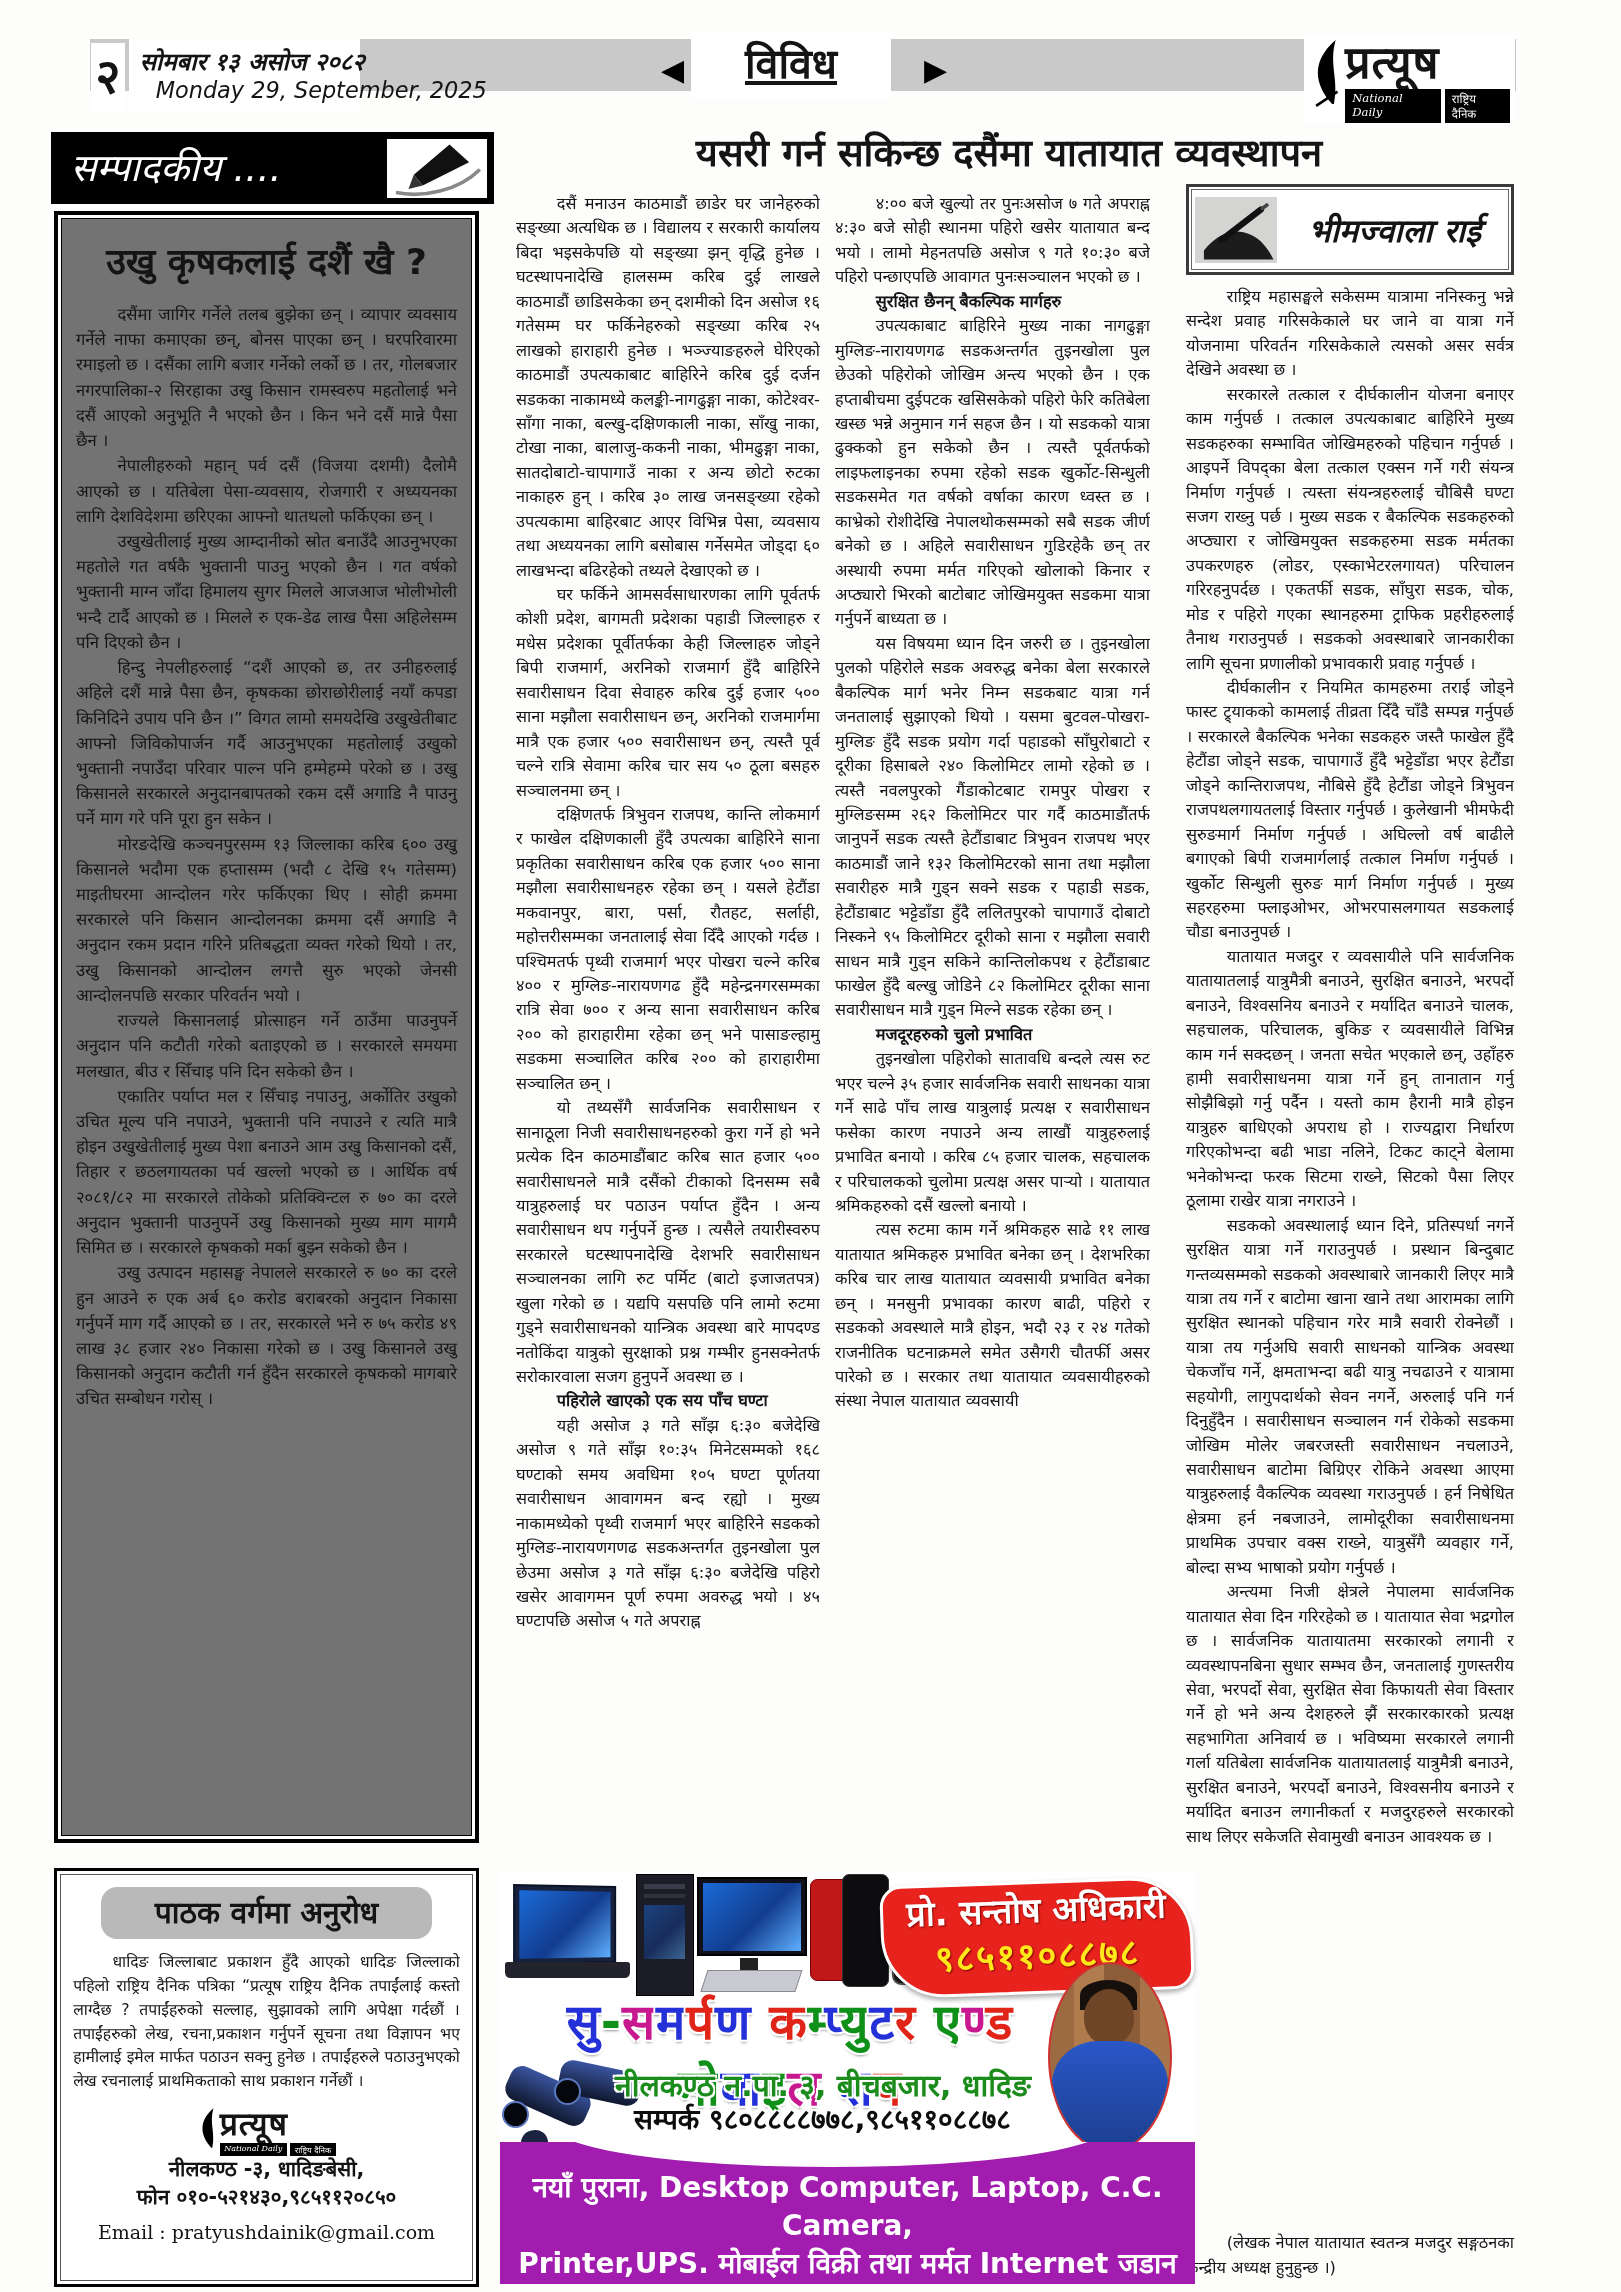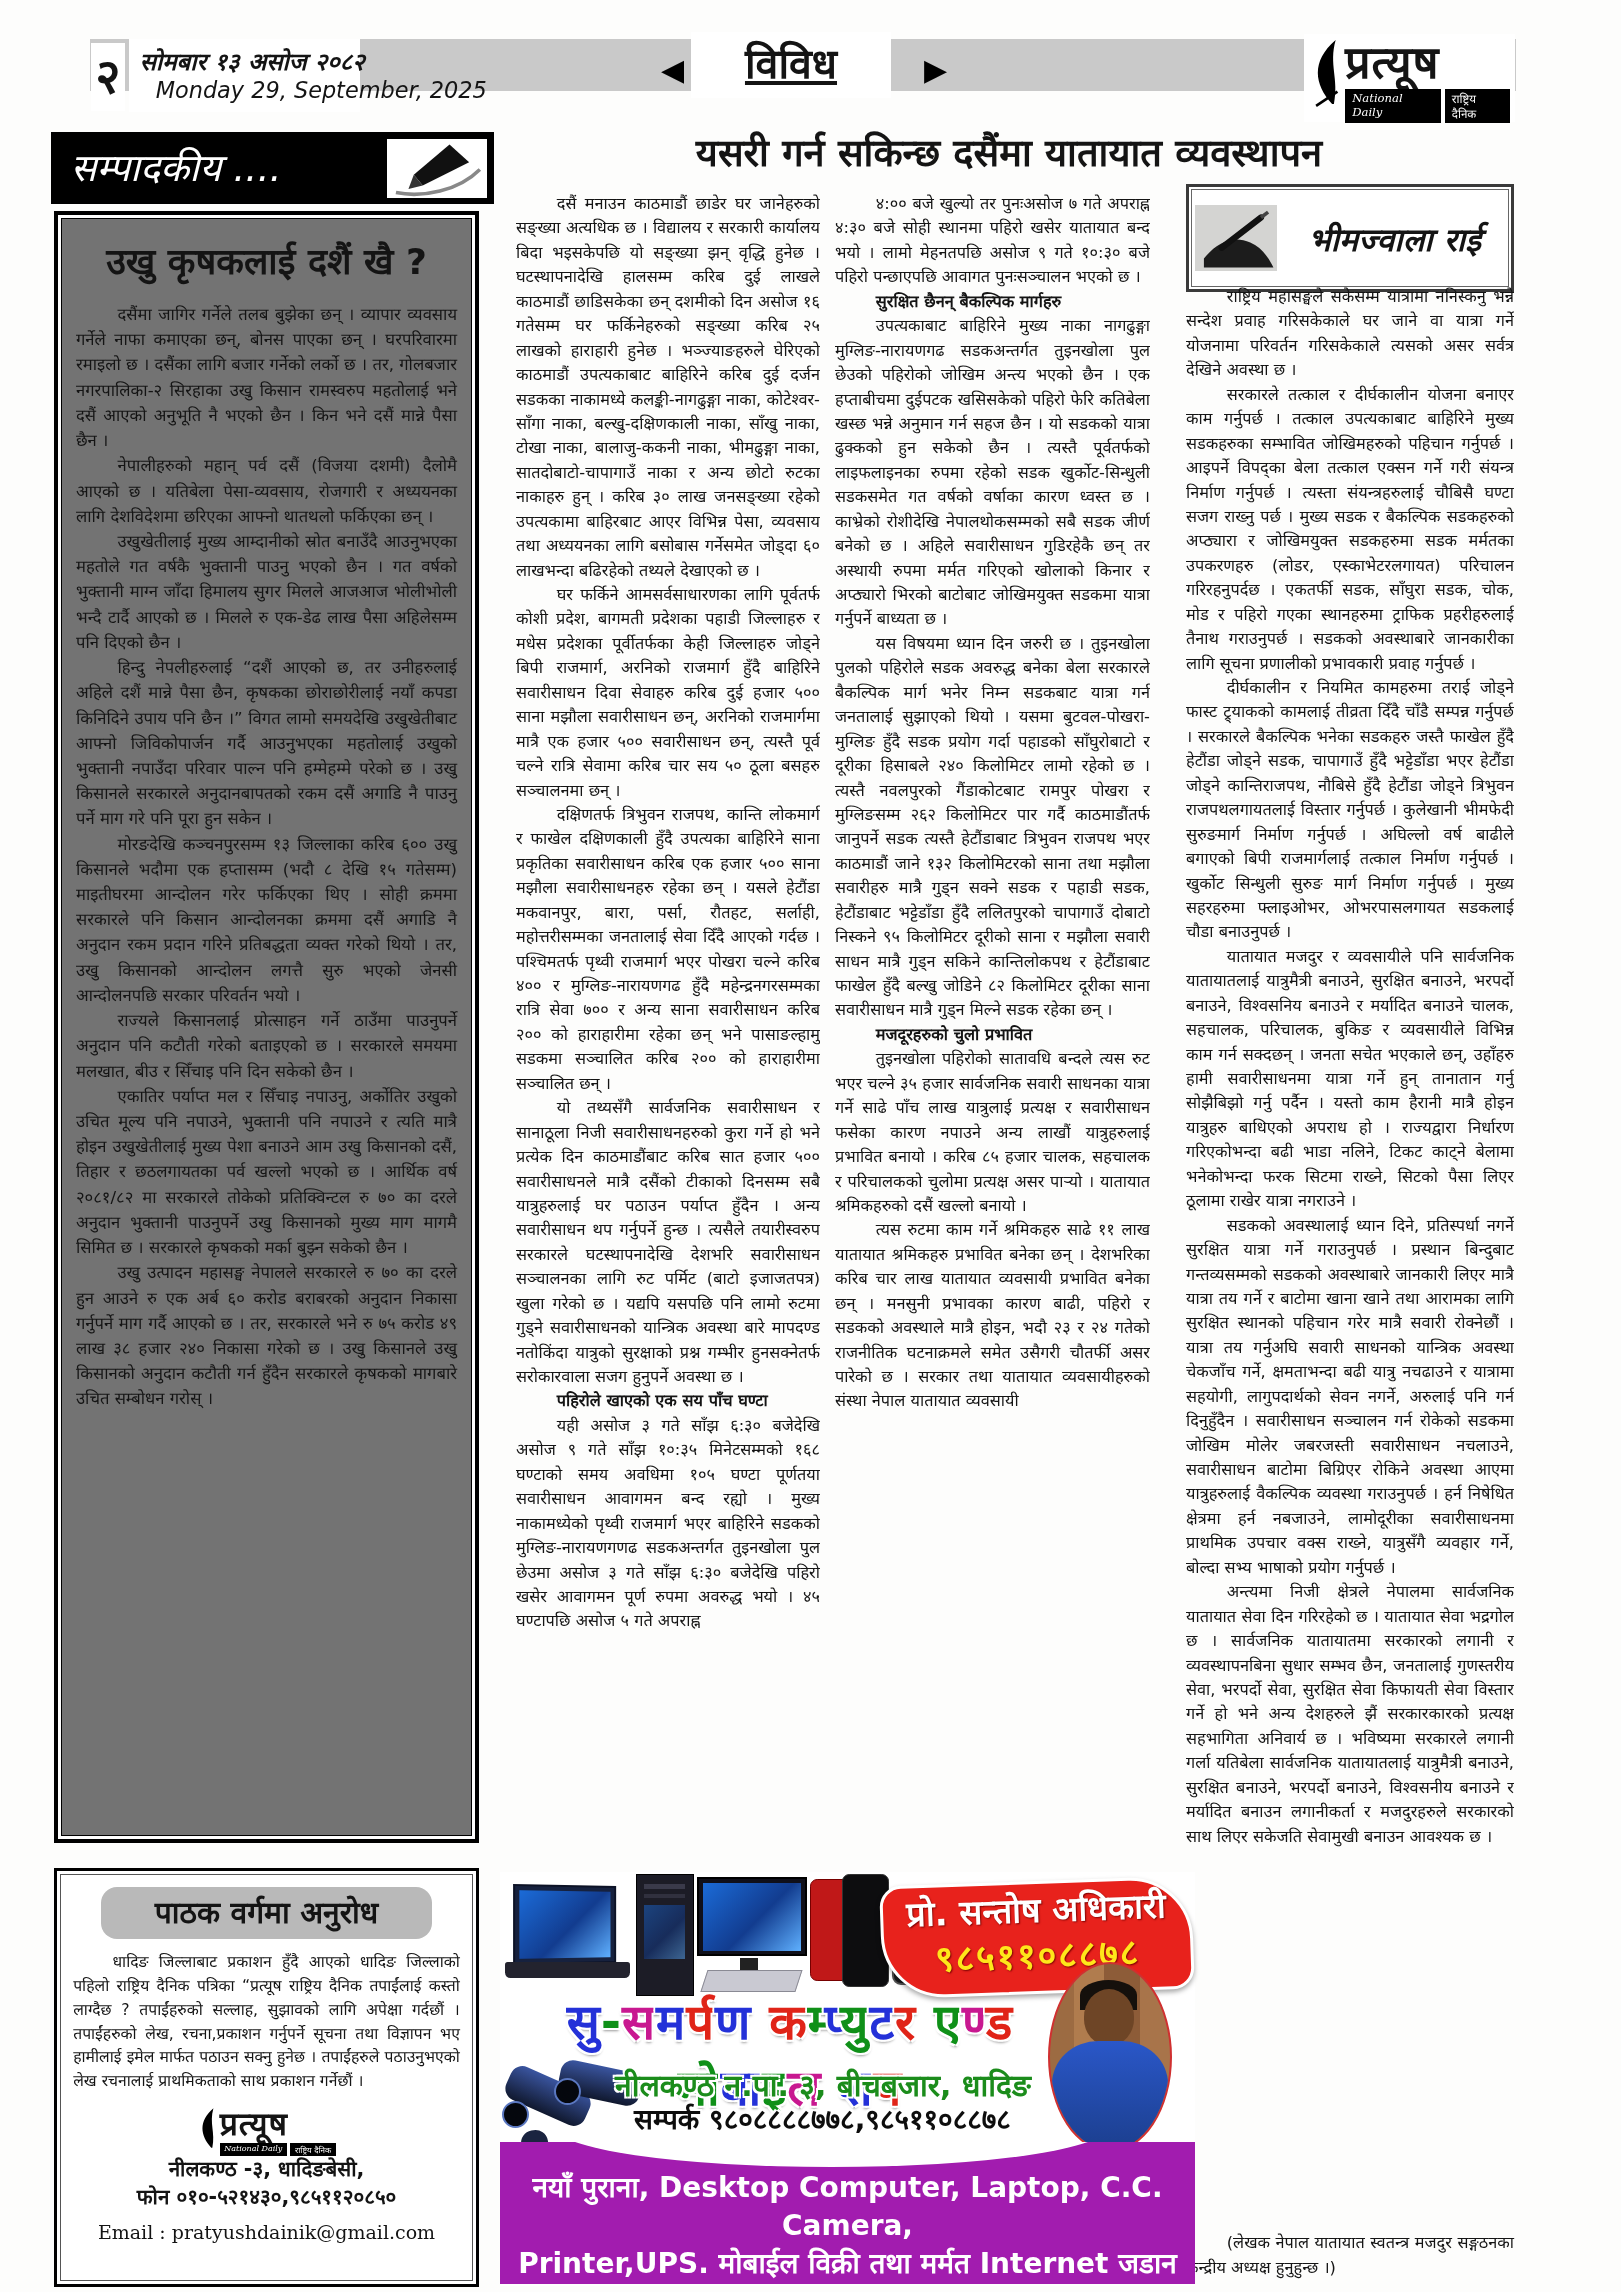--- a/index.html
+++ b/index.html
@@ -176,21 +176,21 @@
   <div class="abs ncol" style="left:835px;top:192px;width:315px;height:1668px;">
       <p class="bpara">४:०० बजे खुल्यो तर पुनःअसोज ७ गते अपराह्न ४:३० बजे सोही स्थानमा पहिरो खसेर यातायात बन्द भयो । लामो मेहनतपछि असोज ९ गते १०:३० बजे पहिरो पन्छाएपछि आवागत पुनःसञ्चालन भएको छ ।</p>
       <div class="subhead">सुरक्षित छैनन् बैकल्पिक मार्गहरु</div>
       <p class="bpara">उपत्यकाबाट बाहिरिने मुख्य नाका नागढुङ्गा मुग्लिङ-नारायणगढ सडकअन्तर्गत तुइनखोला पुल छेउको पहिरोको जोखिम अन्त्य भएको छैन । एक हप्ताबीचमा दुईपटक खसिसकेको पहिरो फेरि कतिबेला खस्छ भन्ने अनुमान गर्न सहज छैन । यो सडकको यात्रा ढुक्कको हुन सकेको छैन । त्यस्तै पूर्वतर्फको लाइफलाइनका रुपमा रहेको सडक खुर्कोट-सिन्धुली सडकसमेत गत वर्षको वर्षाका कारण ध्वस्त छ । काभ्रेको रोशीदेखि नेपालथोकसम्मको सबै सडक जीर्ण बनेको छ । अहिले सवारीसाधन गुडिरहेकै छन् तर अस्थायी रुपमा मर्मत गरिएको खोलाको किनार र अप्ठ्यारो भिरको बाटोबाट जोखिमयुक्त सडकमा यात्रा गर्नुपर्ने बाध्यता छ ।</p>
       <p class="bpara">यस विषयमा ध्यान दिन जरुरी छ । तुइनखोला पुलको पहिरोले सडक अवरुद्ध बनेका बेला सरकारले बैकल्पिक मार्ग भनेर निम्न सडकबाट यात्रा गर्न जनतालाई सुझाएको थियो । यसमा बुटवल-पोखरा-मुग्लिङ हुँदै सडक प्रयोग गर्दा पहाडको साँघुरोबाटो र दूरीका हिसाबले २४० किलोमिटर लामो रहेको छ । त्यस्तै नवलपुरको गैंडाकोटबाट रामपुर पोखरा र मुग्लिङसम्म २६२ किलोमिटर पार गर्दै काठमाडौंतर्फ जानुपर्ने सडक त्यस्तै हेटौंडाबाट त्रिभुवन राजपथ भएर काठमाडौं जाने १३२ किलोमिटरको साना तथा मझौला सवारीहरु मात्रै गुड्न सक्ने सडक र पहाडी सडक, हेटौंडाबाट भट्टेडाँडा हुँदै ललितपुरको चापागाउँ दोबाटो निस्कने ९५ किलोमिटर दूरीको साना र मझौला सवारी साधन मात्रै गुड्न सकिने कान्तिलोकपथ र हेटौंडाबाट फाखेल हुँदै बल्खु जोडिने ८२ किलोमिटर दूरीका साना सवारीसाधन मात्रै गुड्न मिल्ने सडक रहेका छन् ।</p>
       <div class="subhead">मजदूरहरुको चुलो प्रभावित</div>
       <p class="bpara">तुइनखोला पहिरोको सातावधि बन्दले त्यस रुट भएर चल्ने ३५ हजार सार्वजनिक सवारी साधनका यात्रा गर्ने साढे पाँच लाख यात्रुलाई प्रत्यक्ष र सवारीसाधन फसेका कारण नपाउने अन्य लाखौं यात्रुहरुलाई प्रभावित बनायो । करिब ८५ हजार चालक, सहचालक र परिचालकको चुलोमा प्रत्यक्ष असर पार्‍यो । यातायात श्रमिकहरुको दसैं खल्लो बनायो ।</p>
       <p class="bpara">त्यस रुटमा काम गर्ने श्रमिकहरु साढे ११ लाख यातायात श्रमिकहरु प्रभावित बनेका छन् । देशभरिका करिब चार लाख यातायात व्यवसायी प्रभावित बनेका छन् । मनसुनी प्रभावका कारण बाढी, पहिरो र सडकको अवस्थाले मात्रै होइन, भदौ २३ र २४ गतेको राजनीतिक घटनाक्रमले समेत उसैगरी चौतर्फी असर पारेको छ । सरकार तथा यातायात व्यवसायीहरुको संस्था नेपाल यातायात व्यवसायी</p>
     </div>
 
-  <div class="abs author-box" style="left:1186px;top:184px;width:328px;height:108px;box-sizing:border-box;">
+  <div class="abs author-box" style="left:1186px;top:184px;width:328px;height:91px;box-sizing:border-box;">
     <div class="author-inner">
       <span class="hand-img">
         <svg width="82" height="66" viewBox="0 0 92 74">
             <rect width="92" height="74" fill="#d4d4d2"></rect>
             <path d="M10 60 C26 40 44 34 62 42 C74 47 82 58 88 70 L10 70 Z" fill="#1c1c1c"></path>
             <path d="M30 48 L74 14" stroke="#111" stroke-width="7" stroke-linecap="round"></path>
             <path d="M74 14 L82 8" stroke="#444" stroke-width="4"></path>
           </svg>
       </span>
       <span class="author-name">भीमज्वाला राई</span>

